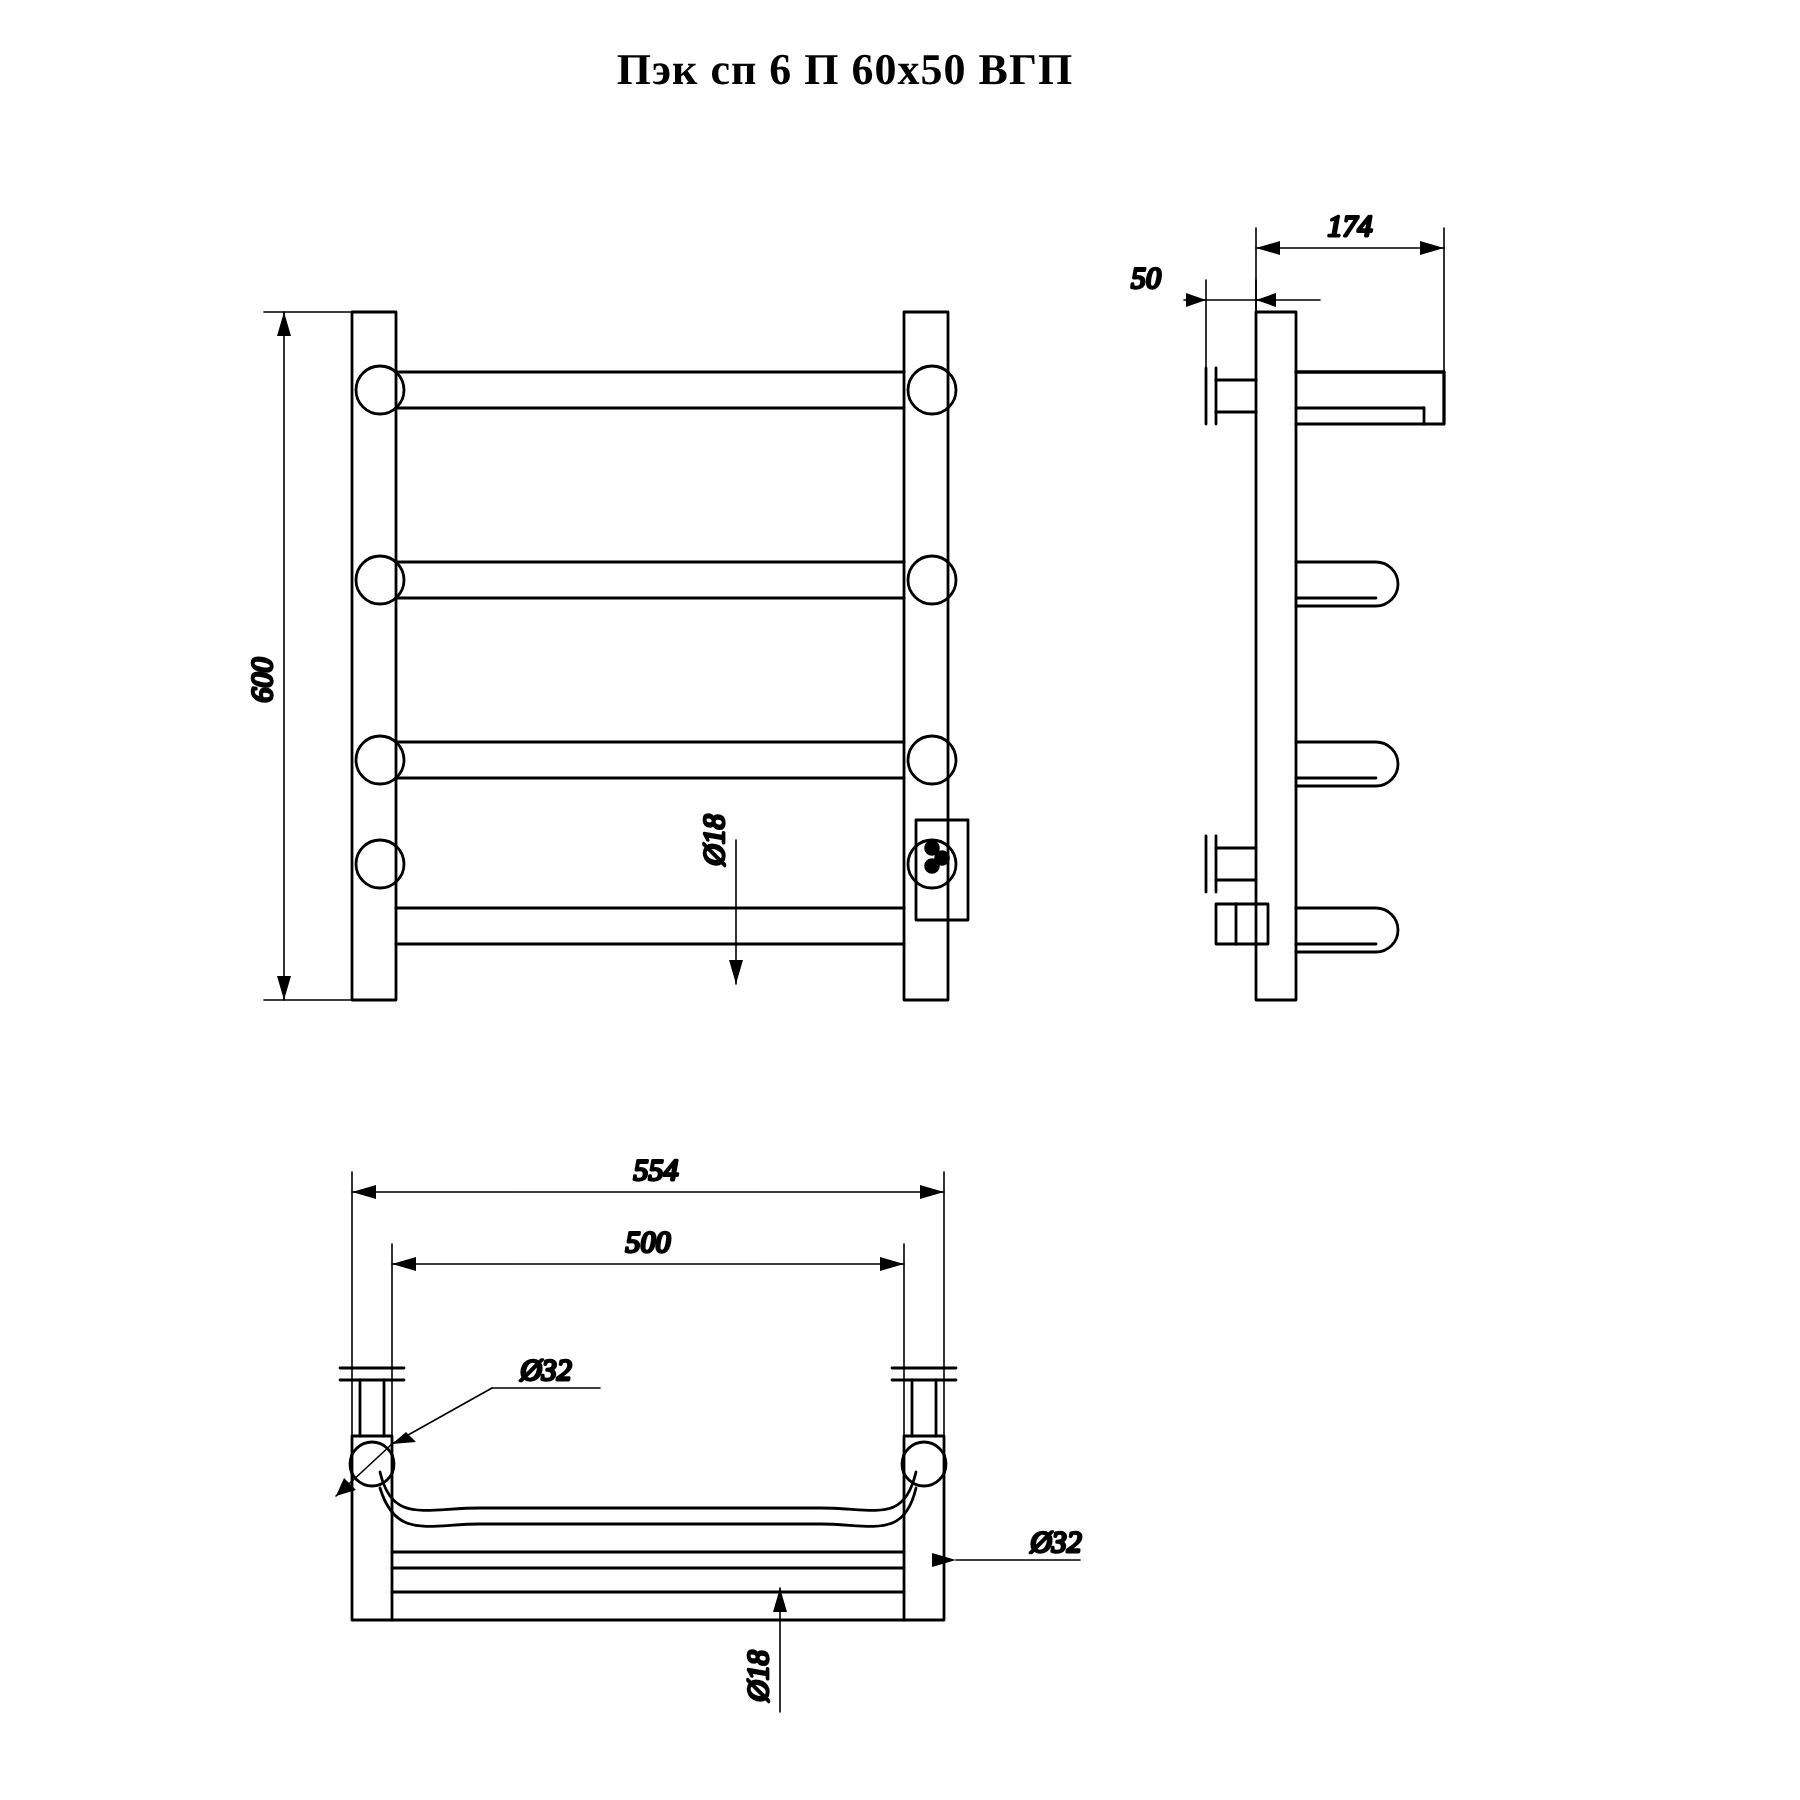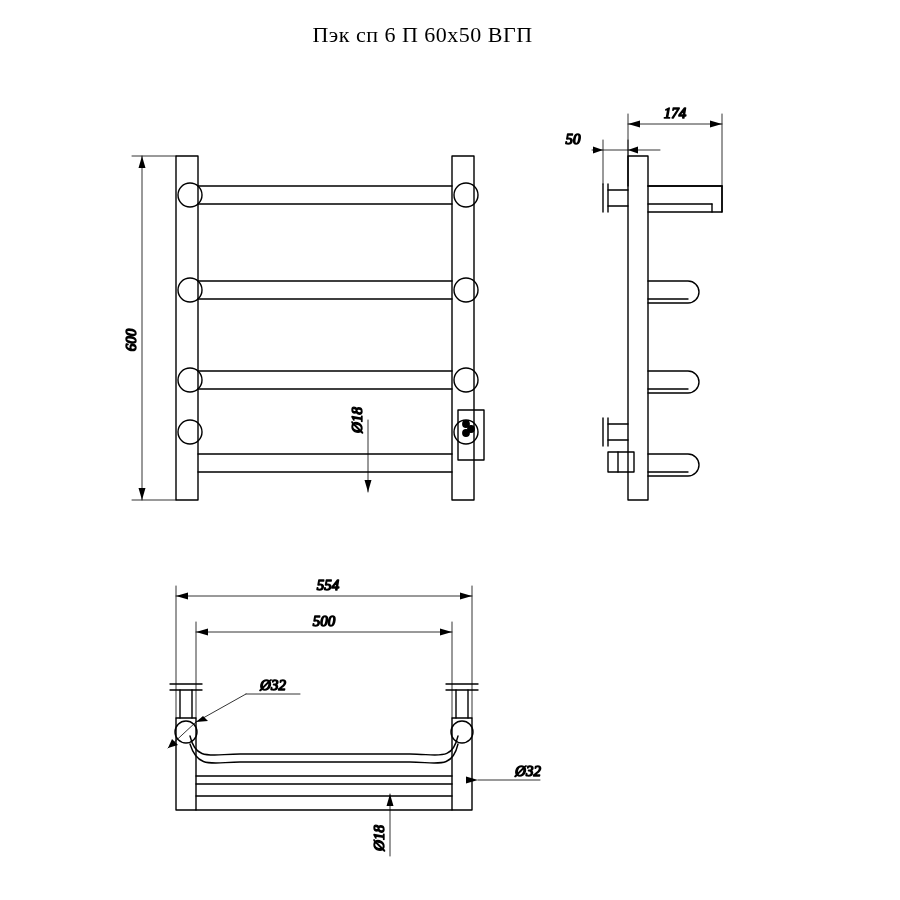--- a/index.html
+++ b/index.html
@@ -23,21 +23,21 @@
     height: 900px;
   }
   .title {
     position: absolute;
     top: 22px;
     left: 0;
     width: 845px;
     text-align: center;
     font-size: 22px;
     font-family: "Liberation Serif", serif;
-    font-weight: normal;
+    font-weight: bold;
     letter-spacing: 0.5px;
   }
   svg text {
     font-family: "Liberation Serif", serif;
     font-style: italic;
     font-size: 15px;
     fill: #000000;
   }
   svg .dimtext {
     font-size: 15px;

